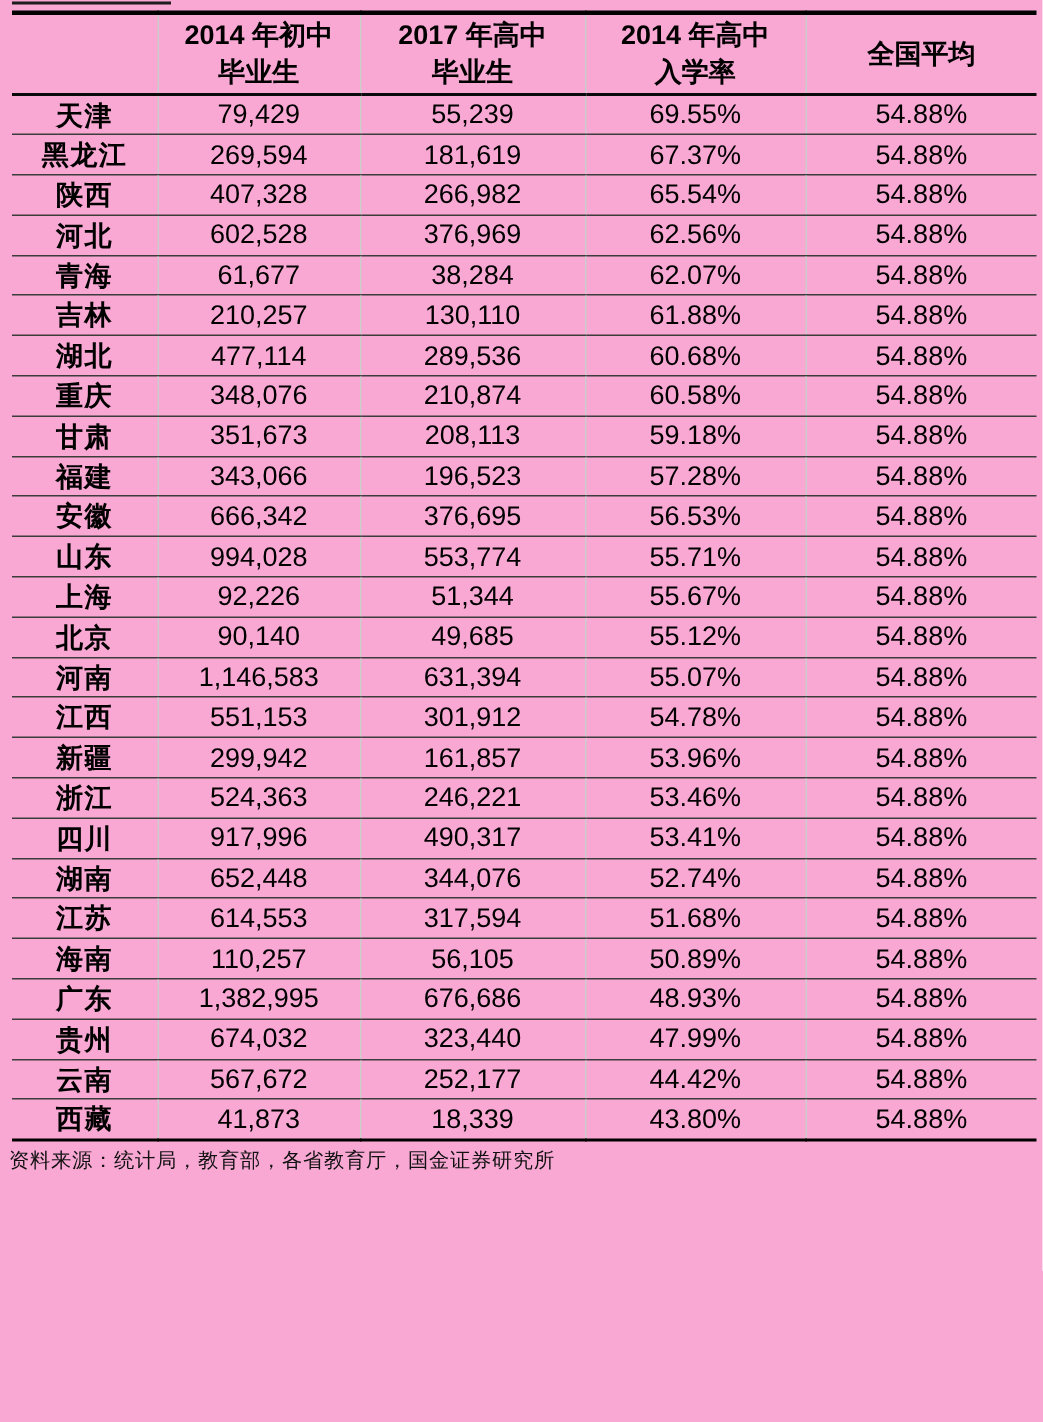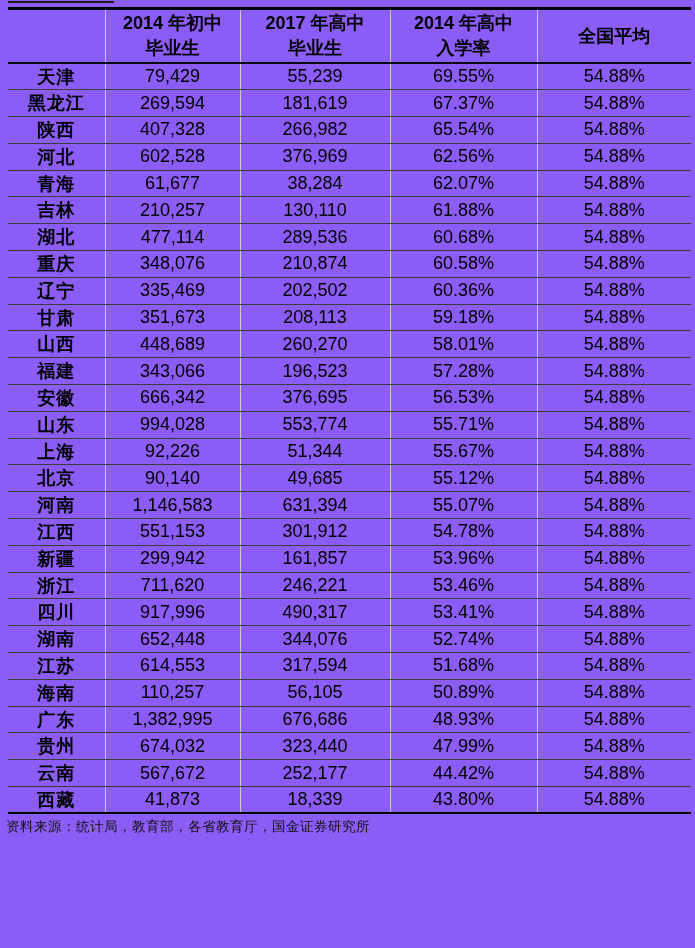--- a/index.html
+++ b/index.html
@@ -6,21 +6,21 @@
   html, body { background: #ffffff; }
   body {
     font-family: "Liberation Sans", sans-serif;
     color: #000000;
     width: 695px;
   }
   .page {
     position: relative;
     width: 695px;
     height: 948px;
-    background: #8b5cf6;
+    background: #f9a8d4;
     overflow: hidden;
   }
   .scan-artifact {
     position: absolute;
     top: 1px;
     left: 8px;
     width: 106px;
     height: 2px;
     background: #1d1d1d;
   }
@@ -171,41 +171,27 @@
           <td>54.88%</td>
         </tr>
         <tr>
           <td>重庆</td>
           <td>348,076</td>
           <td>210,874</td>
           <td>60.58%</td>
           <td>54.88%</td>
         </tr>
         <tr>
-          <td>辽宁</td>
-          <td>335,469</td>
-          <td>202,502</td>
-          <td>60.36%</td>
-          <td>54.88%</td>
-        </tr>
-        <tr>
           <td>甘肃</td>
           <td>351,673</td>
           <td>208,113</td>
           <td>59.18%</td>
           <td>54.88%</td>
         </tr>
         <tr>
-          <td>山西</td>
-          <td>448,689</td>
-          <td>260,270</td>
-          <td>58.01%</td>
-          <td>54.88%</td>
-        </tr>
-        <tr>
           <td>福建</td>
           <td>343,066</td>
           <td>196,523</td>
           <td>57.28%</td>
           <td>54.88%</td>
         </tr>
         <tr>
           <td>安徽</td>
           <td>666,342</td>
           <td>376,695</td>
@@ -249,21 +235,21 @@
         </tr>
         <tr>
           <td>新疆</td>
           <td>299,942</td>
           <td>161,857</td>
           <td>53.96%</td>
           <td>54.88%</td>
         </tr>
         <tr>
           <td>浙江</td>
-          <td>711,620</td>
+          <td>524,363</td>
           <td>246,221</td>
           <td>53.46%</td>
           <td>54.88%</td>
         </tr>
         <tr>
           <td>四川</td>
           <td>917,996</td>
           <td>490,317</td>
           <td>53.41%</td>
           <td>54.88%</td>

